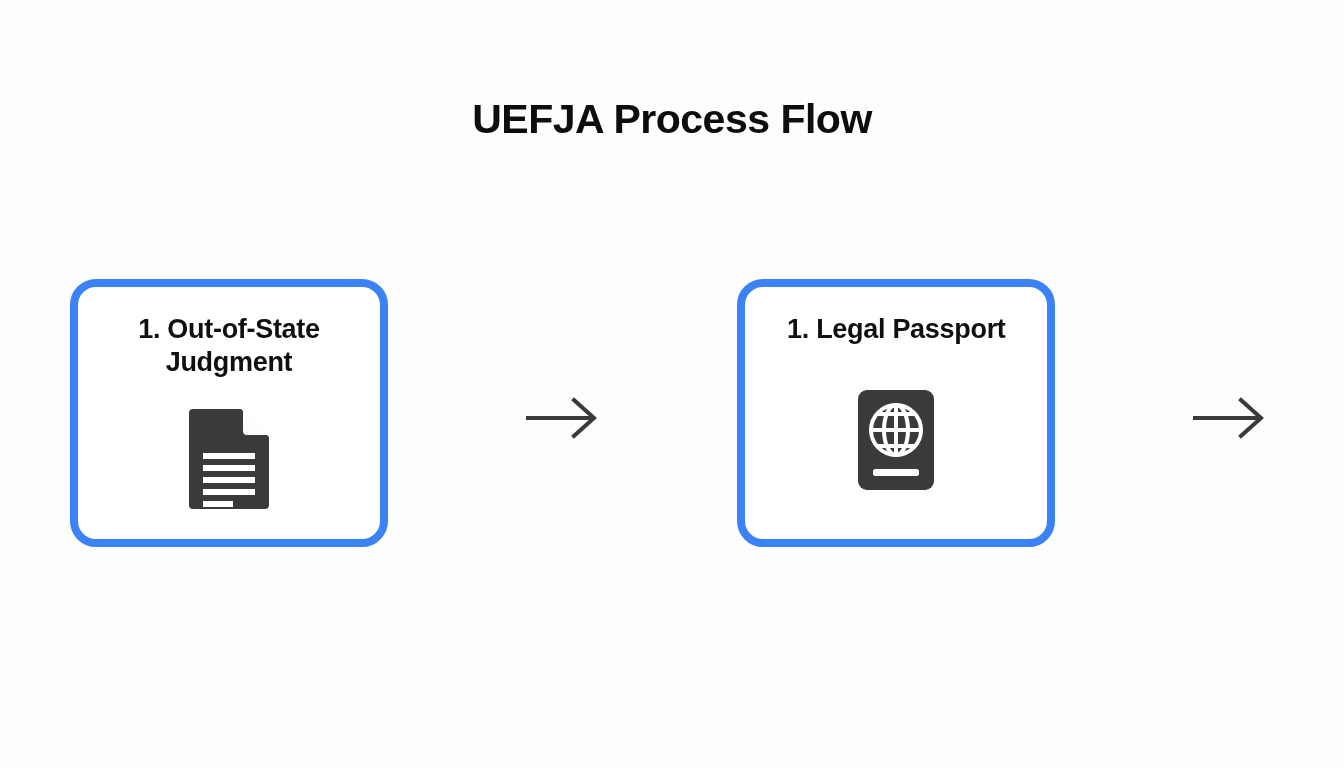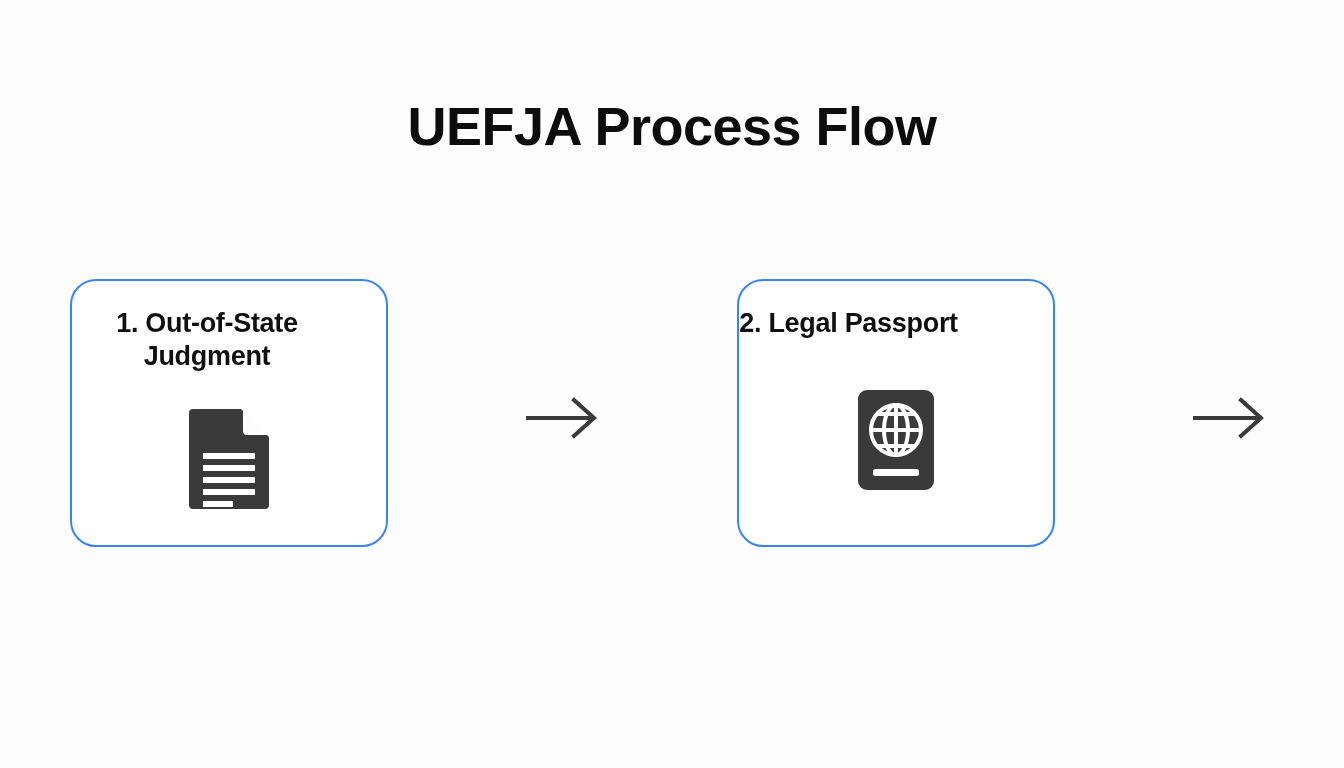--- a/index.html
+++ b/index.html
@@ -19,21 +19,21 @@
     position: absolute;
     inset: 0;
     background: #fdfdfd;
   }
   .page-title {
     position: absolute;
     left: 0;
     top: 97px;
     width: 1344px;
     text-align: center;
-    font-size: 54px;
+    font-size: 41px;
     font-weight: 700;
     color: #0d0d0d;
     letter-spacing: -0.5px;
     line-height: 1.08;
   }
 
   .flow-row {
     position: absolute;
     left: 70px;
     top: 279px;
@@ -42,26 +42,26 @@
     display: flex;
     flex-direction: row;
     align-items: center;
     justify-content: space-between;
   }
 
   .step-card {
     box-sizing: border-box;
     width: 318px;
     height: 268px;
-    border: 2px solid #3b82f6;
+    border: 8px solid #3b82f6;
     border-radius: 26px;
     background: #ffffff;
     display: flex;
     flex-direction: column;
-    align-items: flex-start;
+    align-items: center;
     padding-top: 26px;
     flex: 0 0 auto;
   }
   .step-label {
     font-size: 27px;
     font-weight: 700;
     color: #101010;
     text-align: center;
     line-height: 1.22;
     max-width: 270px;
@@ -113,21 +113,21 @@
     </div>
 
     <div class="arrow">
       <svg width="82" height="44" viewBox="0 0 82 44" aria-hidden="true">
         <line x1="4" y1="22" x2="70" y2="22" stroke="#3a3a3a" stroke-width="4"></line>
         <polyline points="52,4 72,22 52,40" fill="none" stroke="#3a3a3a" stroke-width="4" stroke-linecap="square" stroke-linejoin="miter"></polyline>
       </svg>
     </div>
 
     <div class="step-card">
-      <div class="step-label">2. Legal Passport</div>
+      <div class="step-label">1. Legal Passport</div>
       <div class="step-icon">
         <span>
           <svg width="80" height="104" viewBox="0 0 80 104" aria-hidden="true">
             <rect x="2" y="2" width="76" height="100" rx="9" fill="#3a3a3a"></rect>
             <g fill="none" stroke="#ffffff" stroke-width="4">
               <circle cx="40" cy="42" r="25"></circle>
               <ellipse cx="40" cy="42" rx="12" ry="25"></ellipse>
               <line x1="15" y1="42" x2="65" y2="42"></line>
               <line x1="21" y1="26" x2="59" y2="26"></line>
               <line x1="21" y1="58" x2="59" y2="58"></line>

